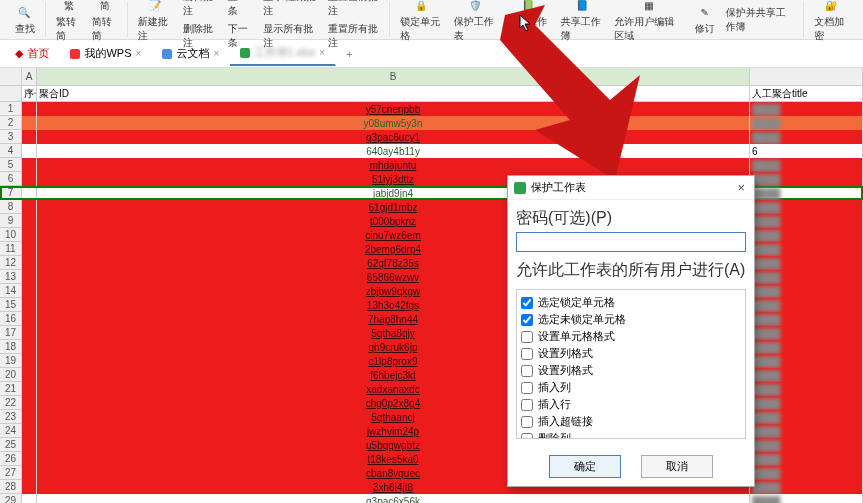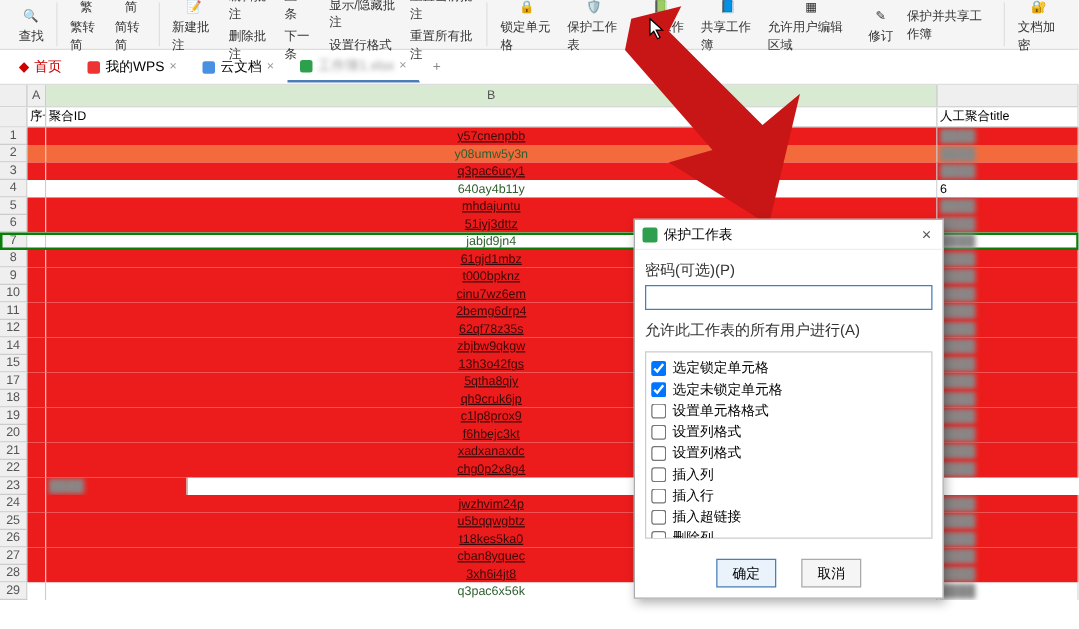--- a/index.html
+++ b/index.html
@@ -33,27 +33,27 @@
 .row.orange .a, .row.orange .b, .row.orange .c { background: #f36b3c; }
 .row.white .a, .row.white .b, .row.white .c { background: #fff; }
 .row .c .blur { filter: blur(2px); color: #888; }
 .selected-border { outline: 2px solid #0a7e0a; outline-offset: -2px; }
 .dialog { position: absolute; top: 175px; left: 507px; width: 248px; background: #fff; border: 1px solid #aaa; box-shadow: 2px 3px 8px rgba(0,0,0,0.3); z-index: 100; font-size: 11px; }
 .dialog-title { display: flex; align-items: center; justify-content: space-between; padding: 4px 6px; border-bottom: 1px solid #eee; }
 .dialog-title .left { display: flex; align-items: center; gap: 5px; }
 .dialog-title .tbox { width: 12px; height: 12px; background: #2ea04d; border-radius: 2px; }
 .dialog-close { cursor: pointer; font-size: 13px; color: #555; padding: 0 3px; }
 .dialog-body { padding: 8px; }
-.dialog-body label { display: block; font-size: 12px; margin-bottom: 3px; color: #333; }
+.dialog-body label { display: block; font-size: 16px; margin-bottom: 3px; color: #333; }
 .dialog-body input[type="text"] { width: 100%; border: 1px solid #4a7eb5; padding: 3px; font-size: 11px; outline: none; }
 .perm-box { margin-top: 8px; border: 1px solid #ccc; height: 150px; overflow-y: auto; padding: 4px; }
 .perm-item { display: flex; align-items: center; gap: 5px; font-size: 11px; padding: 1px 0; }
 .perm-item input { width: 12px; height: 12px; }
 .dialog-btns { display: flex; justify-content: center; gap: 20px; padding: 8px; }
-.dialog-btns button { padding: 3px 12px; font-size: 11px; border: 1px solid #aaa; background: #f5f5f5; cursor: pointer; }
+.dialog-btns button { padding: 3px 24px; font-size: 11px; border: 1px solid #aaa; background: #f5f5f5; cursor: pointer; }
 .dialog-btns button.primary { border: 1px solid #4a7eb5; background: #eaf2fb; }
 .arrow-overlay { position: absolute; top: 0px; left: 440px; width: 260px; height: 180px; z-index: 50; pointer-events: none; }
 .cursor-pointer { position: absolute; top: 14px; left: 519px; width: 14px; height: 18px; z-index: 60; pointer-events: none; }
 </style>
 </head>
 <body>
 
 <div class="ribbon">
   <div class="ribbon-group">
     <div class="ribbon-btn">
@@ -90,21 +90,21 @@
         </div>
       <div class="ribbon-btn-sm">
           <span>下一条</span>
         </div>
     </div>
     <div style="display:flex;flex-direction:column;">
       <div class="ribbon-btn-sm">
           <span>显示/隐藏批注</span>
         </div>
       <div class="ribbon-btn-sm">
-          <span>设置行格式</span>
+          <span>显示所有批注</span>
         </div>
     </div>
     <div style="display:flex;flex-direction:column;">
       <div class="ribbon-btn-sm">
           <span>重置当前批注</span>
         </div>
       <div class="ribbon-btn-sm">
           <span>重置所有批注</span>
         </div>
     </div>
@@ -248,32 +248,44 @@
         <div class="cell b">2bemg6drp4</div>
         <div class="cell c"><span class="blur">████</span></div>
       </div>
       <div class="row red">
         <div class="rn">12</div>
         <div class="cell a"></div>
         <div class="cell b">62qf78z35s</div>
         <div class="cell c"><span class="blur">████</span></div>
       </div>
       <div class="row red">
+        <div class="rn">13</div>
+        <div class="cell a"></div>
+        <div class="cell b">65866wzwv</div>
+        <div class="cell c"><span class="blur">████</span></div>
+      </div>
+      <div class="row red">
         <div class="rn">14</div>
         <div class="cell a"></div>
         <div class="cell b">zbjbw9qkgw</div>
         <div class="cell c"><span class="blur">████</span></div>
       </div>
       <div class="row red">
         <div class="rn">15</div>
         <div class="cell a"></div>
         <div class="cell b">13h3o42fgs</div>
         <div class="cell c"><span class="blur">████</span></div>
       </div>
       <div class="row red">
+        <div class="rn">16</div>
+        <div class="cell a"></div>
+        <div class="cell b">7hap8hn44</div>
+        <div class="cell c"><span class="blur">████</span></div>
+      </div>
+      <div class="row red">
         <div class="rn">17</div>
         <div class="cell a"></div>
         <div class="cell b">5qtha8qjy</div>
         <div class="cell c"><span class="blur">████</span></div>
       </div>
       <div class="row red">
         <div class="rn">18</div>
         <div class="cell a"></div>
         <div class="cell b">qh9cruk6jp</div>
         <div class="cell c"><span class="blur">████</span></div>
@@ -298,20 +310,21 @@
       </div>
       <div class="row red">
         <div class="rn">22</div>
         <div class="cell a"></div>
         <div class="cell b">chg0p2x8g4</div>
         <div class="cell c"><span class="blur">████</span></div>
       </div>
       <div class="row red">
         <div class="rn">23</div>
         <div class="cell a"></div>
+        <div class="cell b">5qthaancj</div>
         <div class="cell c"><span class="blur">████</span></div>
       </div>
       <div class="row red">
         <div class="rn">24</div>
         <div class="cell a"></div>
         <div class="cell b">jwzhvim24p</div>
         <div class="cell c"><span class="blur">████</span></div>
       </div>
       <div class="row red">
         <div class="rn">25</div>

